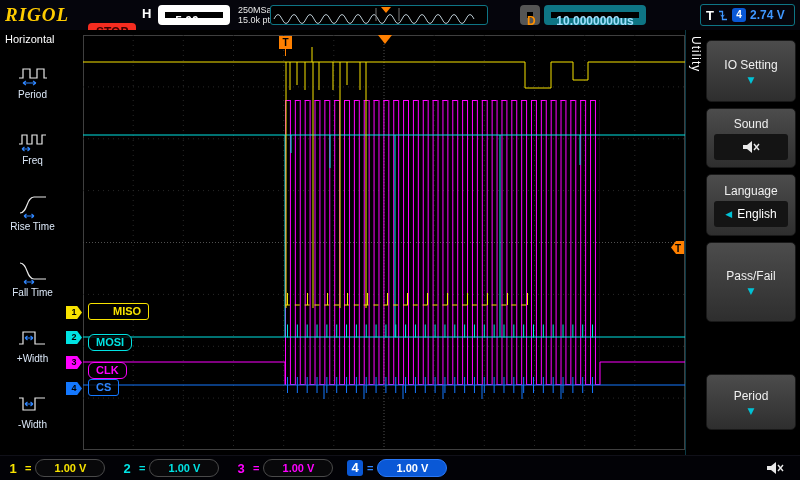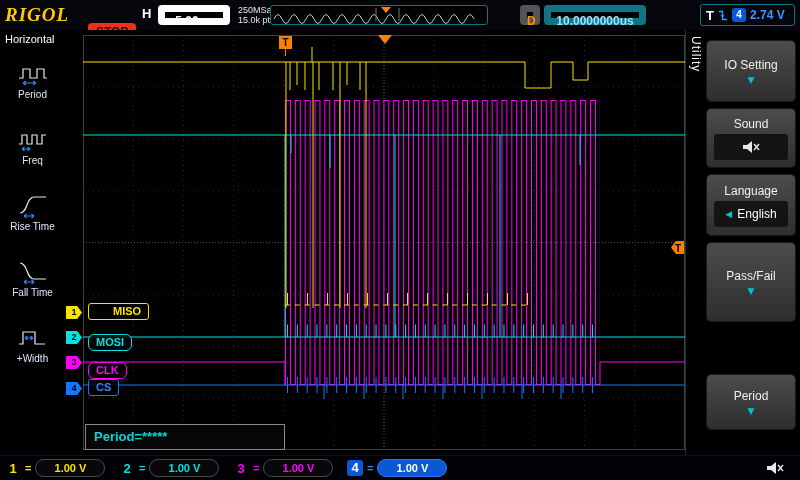--- a/index.html
+++ b/index.html
@@ -156,20 +156,27 @@
       </div>
 
       <div class="lm-item">
         <svg width="32" height="26" viewBox="0 0 32 26">
           <path d="M2,19 h4 v-12 h12 v12 h10" stroke="#e8e8e8" stroke-width="1.2" fill="none"></path>
           <path d="M8,13 h8 M8,13 l2.5,-2 M8,13 l2.5,2 M16,13 l-2.5,-2 M16,13 l-2.5,2" stroke="#2f86ff" stroke-width="1.1" fill="none"></path>
         </svg>
         <div class="lm-label">+Width</div>
       </div>
 
+      <div class="lm-item">
+        <svg width="32" height="26" viewBox="0 0 32 26">
+          <path d="M2,7 h4 v12 h12 v-12 h10" stroke="#e8e8e8" stroke-width="1.2" fill="none"></path>
+          <path d="M8,13 h8 M8,13 l2.5,-2 M8,13 l2.5,2 M16,13 l-2.5,-2 M16,13 l-2.5,2" stroke="#2f86ff" stroke-width="1.1" fill="none"></path>
+        </svg>
+        <div class="lm-label">-Width</div>
+      </div>
     </div>
 
     <div class="scope-wrap">
       <svg class="scope-svg" width="602" height="415" viewBox="0 0 602 415">
 
         <g>
           <rect x="0.5" y="0.5" width="601" height="414" fill="#000" stroke="#3f3f3f"></rect>
           <g stroke="#282828" stroke-dasharray="1 4">
             <line x1="50.2" y1="0" x2="50.2" y2="415"></line>
               <line x1="100.3" y1="0" x2="100.3" y2="415"></line>
@@ -238,21 +245,20 @@
       <div class="ch-tag bg1" style="top:276px">1</div>
       <div class="ch-tag bg2" style="top:301px">2</div>
       <div class="ch-tag bg3" style="top:326px">3</div>
       <div class="ch-tag bg4" style="top:352px">4</div>
 
       <div class="ch-label c1" style="top:273px; border-color:#f8e300;padding-left:24px;">MISO</div>
       <div class="ch-label c2" style="top:304px; border-color:#00e3e3;border-radius:6px;">MOSI</div>
       <div class="ch-label c3" style="top:332px; border-color:#ff00ff;border-radius:6px;">CLK</div>
       <div class="ch-label c4" style="top:349px; border-color:#1478ff;">CS</div>
 
-      <div class="measure-box">Period=*****</div>
     </div>
 
     <div class="right-menu">
       <div class="utility-tab">Utility</div>
 
       <div class="rm-btn" id="btn-io">
         <span>IO Setting</span>
         <span class="rm-arrow">▼</span>
       </div>
 

